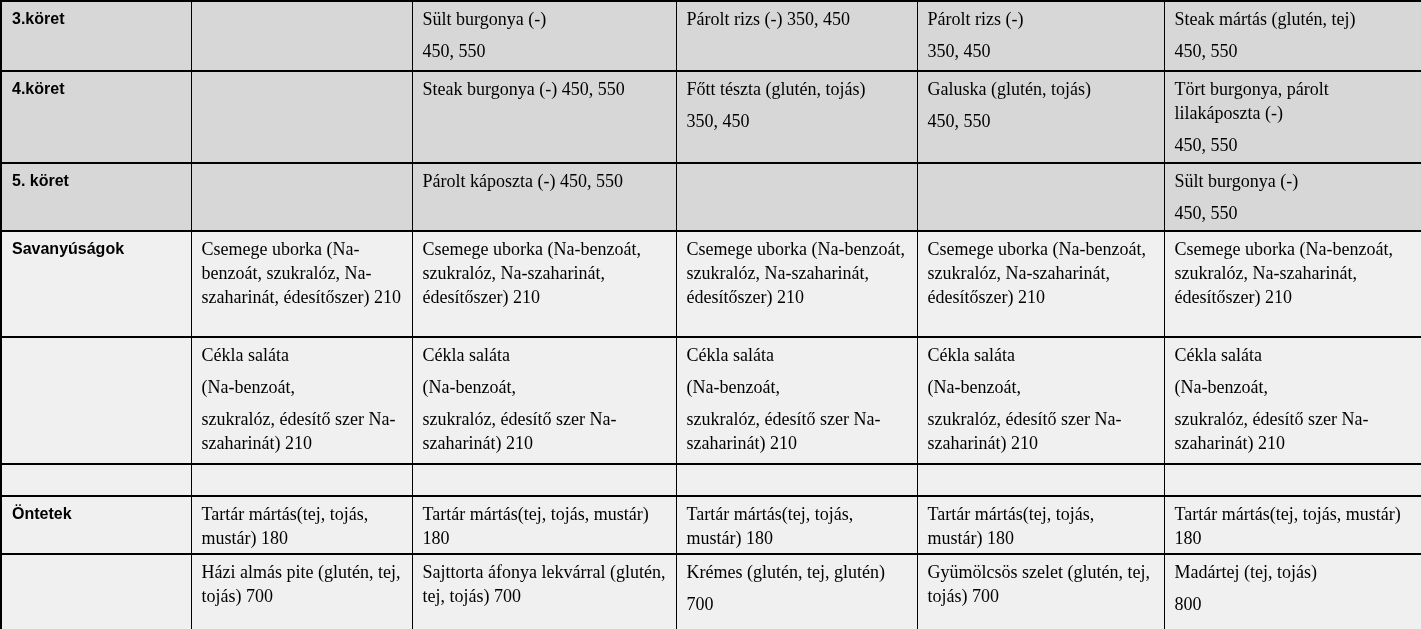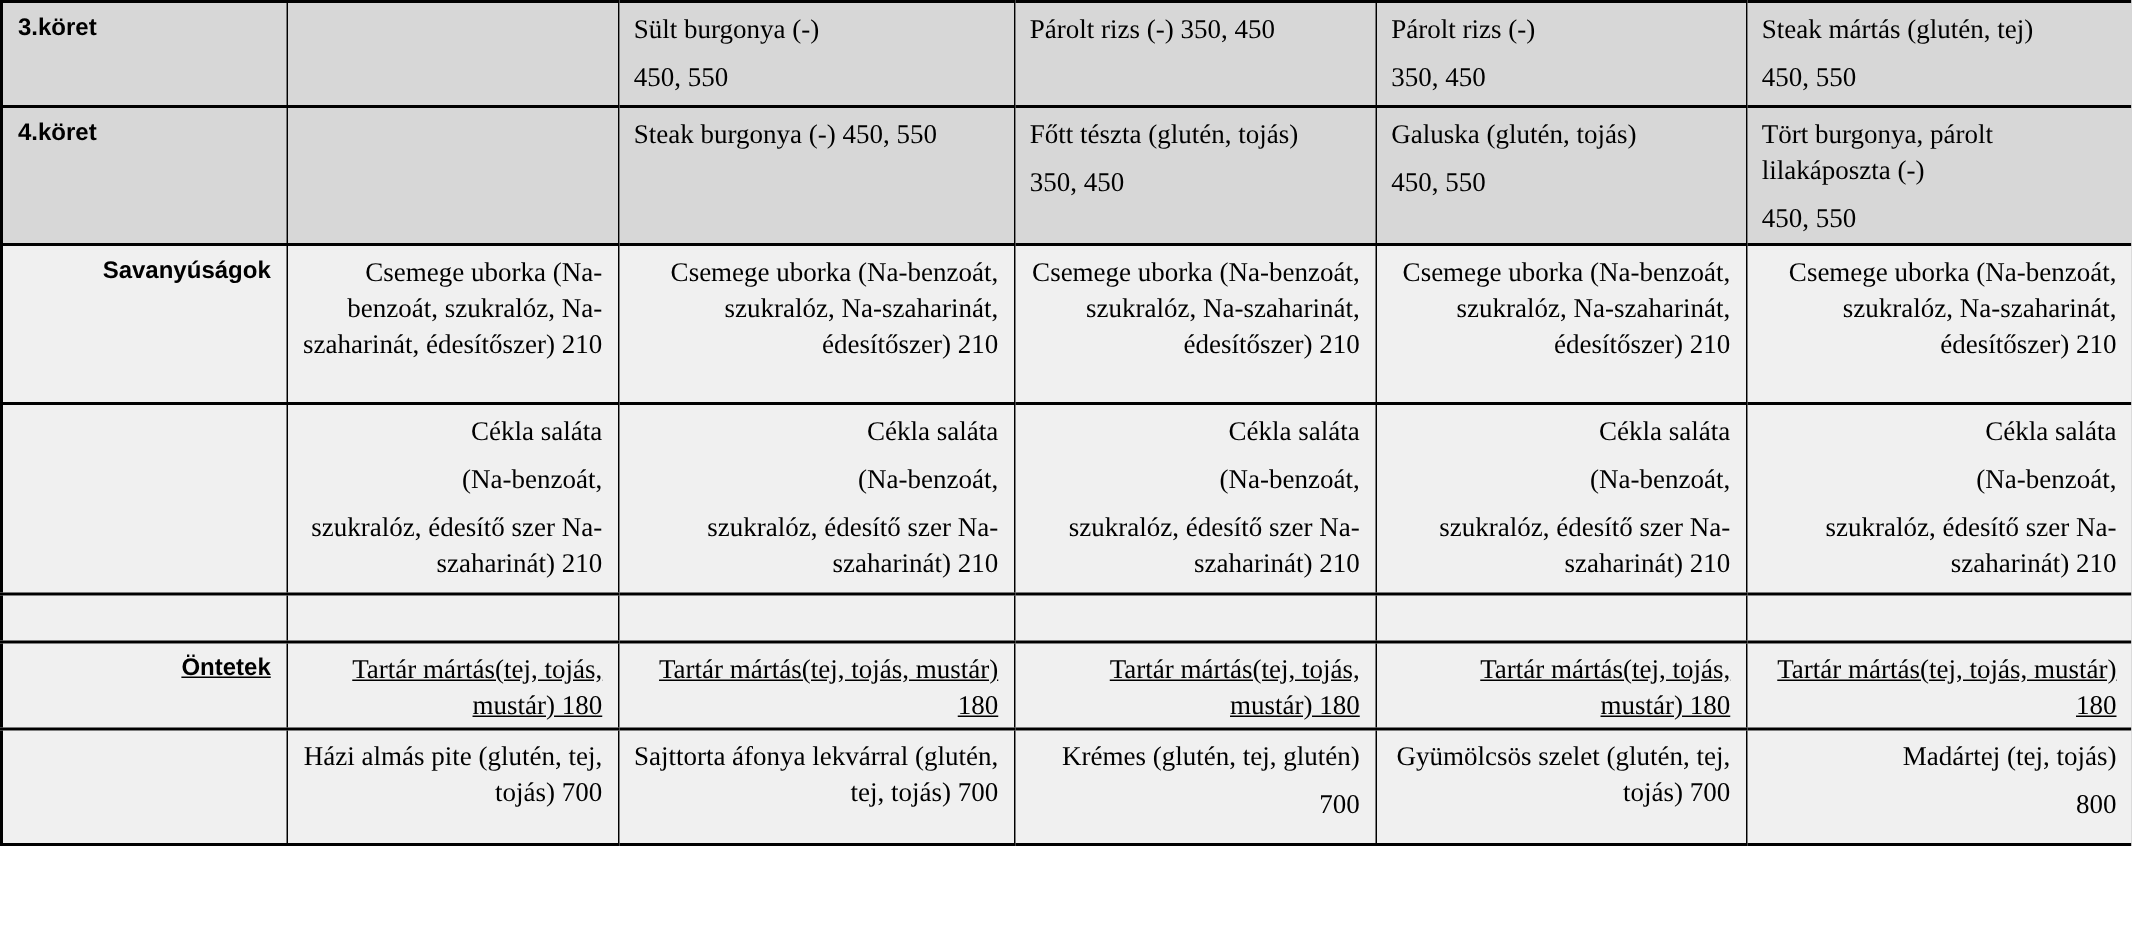--- a/index.html
+++ b/index.html
@@ -25,21 +25,21 @@
   table.menu-table td {
     border-left: 1px solid var(--border-color, #000);
     border-right: 1px solid var(--border-color, #000);
     border-top: 2px solid var(--border-color, #000);
     border-bottom: 2px solid var(--border-color, #000);
     vertical-align: top;
     padding: 5px 10px 3px 10px;
     overflow: hidden;
   }
   tr.shaded { background: var(--shaded-bg, #d7d7d7); }
-  tr.light  { background: var(--light-bg, #f0f0f0); text-align: right; }
+  tr.light  { background: var(--light-bg, #f0f0f0); }
   table.menu-table p {
     margin: 0 0 8px 0;
     line-height: 24px;
   }
   table.menu-table p:last-child { margin-bottom: 0; }
   td.label-cell p {
     font-family: "Liberation Sans", sans-serif;
     font-weight: bold;
     font-size: 16px;
     line-height: 24px;
@@ -94,20 +94,35 @@
           </td>
           <td>
             <p>Galuska (glutén, tojás)</p>
             <p>450, 550</p>
           </td>
           <td>
             <p>Tört burgonya, párolt lilakáposzta (-)</p>
             <p>450, 550</p>
           </td>
         </tr>
+        <tr class="shaded" style="height: 68px;">
+          <td class="label-cell">
+            <p>5. köret</p>
+          </td>
+          <td></td>
+          <td>
+            <p>Párolt káposzta (-) 450, 550</p>
+          </td>
+          <td></td>
+          <td></td>
+          <td>
+            <p>Sült burgonya (-)</p>
+            <p>450, 550</p>
+          </td>
+        </tr>
         <tr class="light" style="height: 106px;">
           <td class="label-cell">
             <p>Savanyúságok</p>
           </td>
           <td>
             <p>Csemege uborka (Na-benzoát, szukralóz, Na-szaharinát, édesítőszer) 210</p>
           </td>
           <td>
             <p>Csemege uborka (Na-benzoát, szukralóz, Na-szaharinát, édesítőszer) 210</p>
           </td>
@@ -150,21 +165,21 @@
           </td>
         </tr>
         <tr class="light" style="height: 32px;">
           <td class="label-cell"></td>
           <td></td>
           <td></td>
           <td></td>
           <td></td>
           <td></td>
         </tr>
-        <tr class="light" style="height: 57px; text-decoration: underline;">
+        <tr class="light" style="height: 57px;">
           <td class="label-cell">
             <p>Öntetek</p>
           </td>
           <td>
             <p>Tartár mártás(tej, tojás, mustár) 180</p>
           </td>
           <td>
             <p>Tartár mártás(tej, tojás, mustár) 180</p>
           </td>
           <td>

